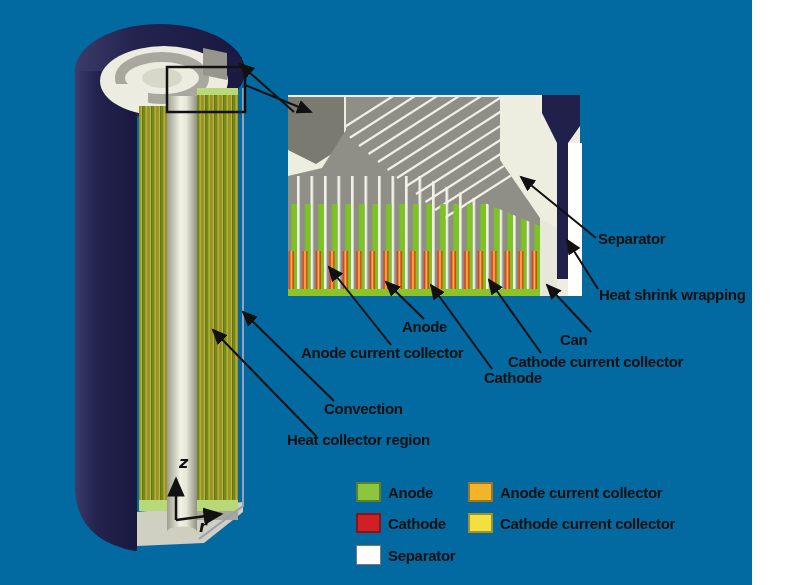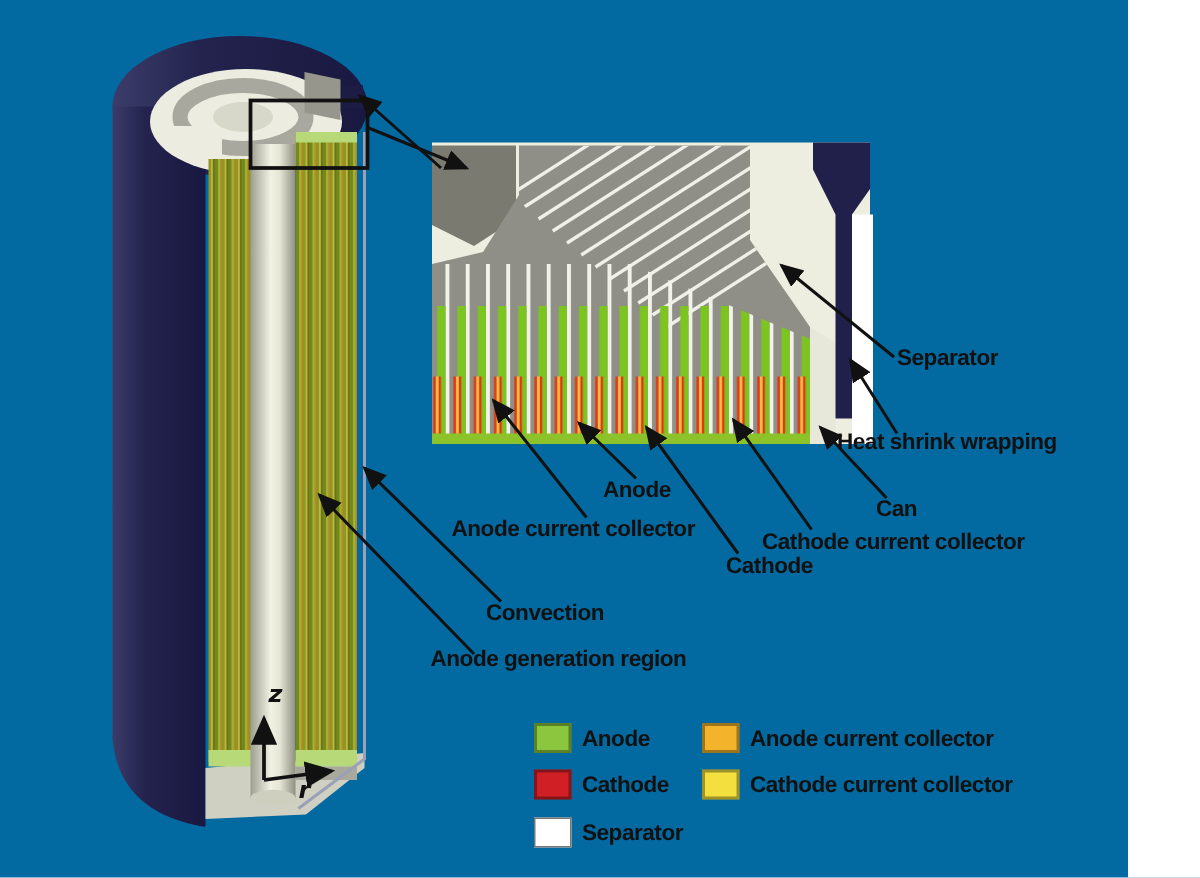--- a/index.html
+++ b/index.html
@@ -128,28 +128,28 @@
       <line x1="294" y1="112" x2="240" y2="64"></line>
     </g>
 
     <g stroke="#111" stroke-width="2.5" marker-end="url(#ah)">
       <line x1="176" y1="520" x2="176" y2="479"></line>
       <line x1="176" y1="520" x2="221" y2="514"></line>
     </g>
   </svg>
 
   <div class="label" style="left:598px;top:230px">Separator</div>
-  <div class="label" style="left:558px;top:286px">Heat shrink wrapping</div>
-  <div class="label" style="left:584px;top:331px">Can</div>
+  <div class="label" style="left:599px;top:286px">Heat shrink wrapping</div>
+  <div class="label" style="left:560px;top:331px">Can</div>
   <div class="label" style="left:508px;top:353px">Cathode current collector</div>
   <div class="label" style="left:484px;top:369px">Cathode</div>
   <div class="label" style="left:402px;top:318px">Anode</div>
   <div class="label" style="left:301px;top:344px">Anode current collector</div>
   <div class="label" style="left:324px;top:400px">Convection</div>
-  <div class="label" style="left:287px;top:431px">Anode generation region</div>
+  <div class="label" style="left:287px;top:431px">Heat collector region</div>
 
   <div class="axis-label" style="left:179px;top:453px">z</div>
   <div class="axis-label" style="left:199px;top:517px">r</div>
 
   <div>
     <div class="legend-row" style="left:356px;top:482px">
       <span class="swatch" style="background-color: rgb(140, 198, 62);"></span>
       <span class="legend-label">Anode</span>
     </div>
     <div class="legend-row" style="left:356px;top:513px">

